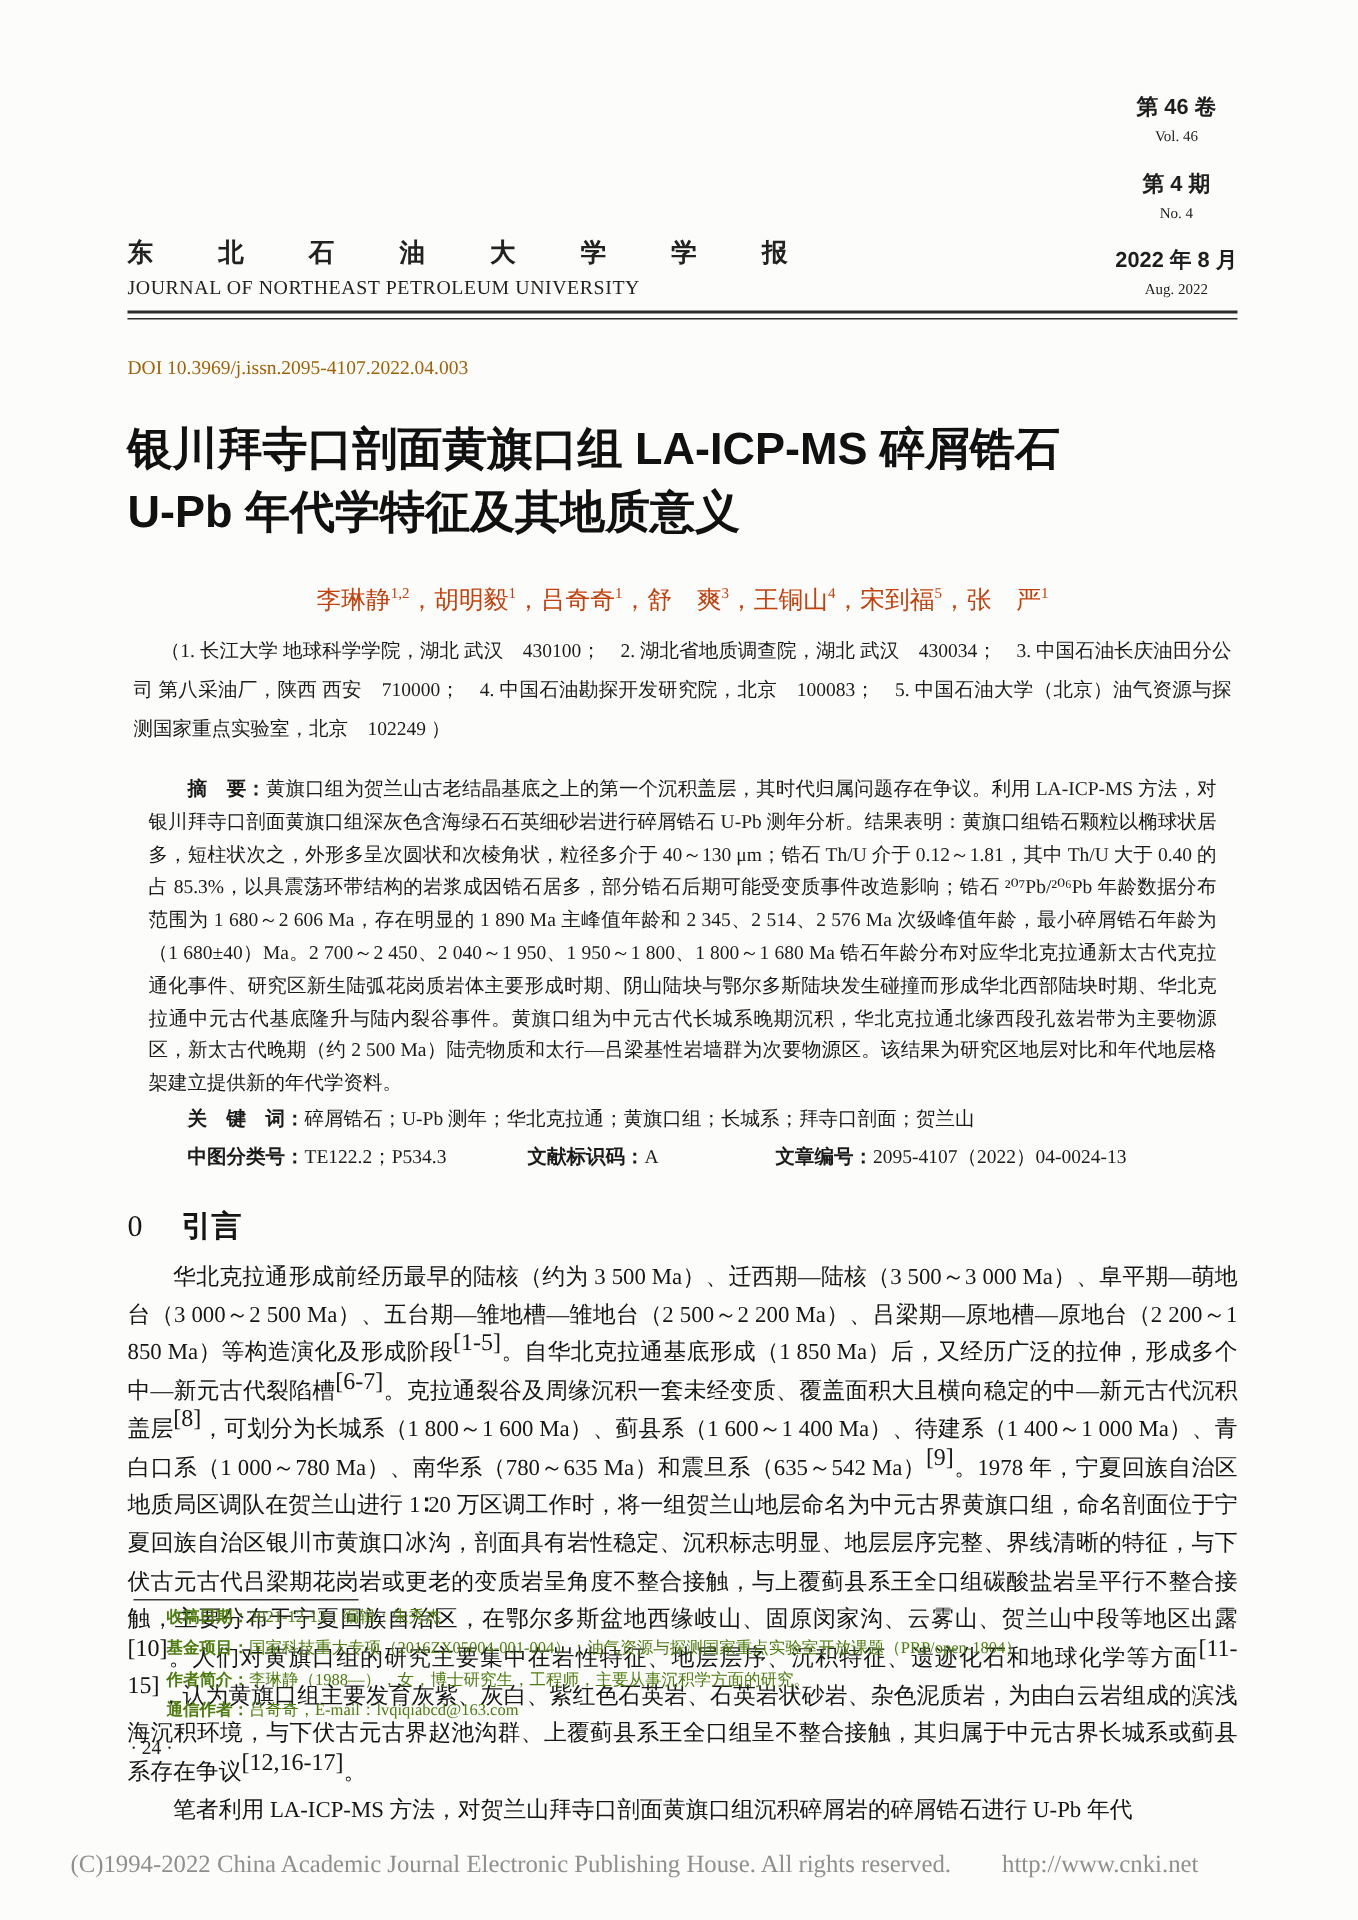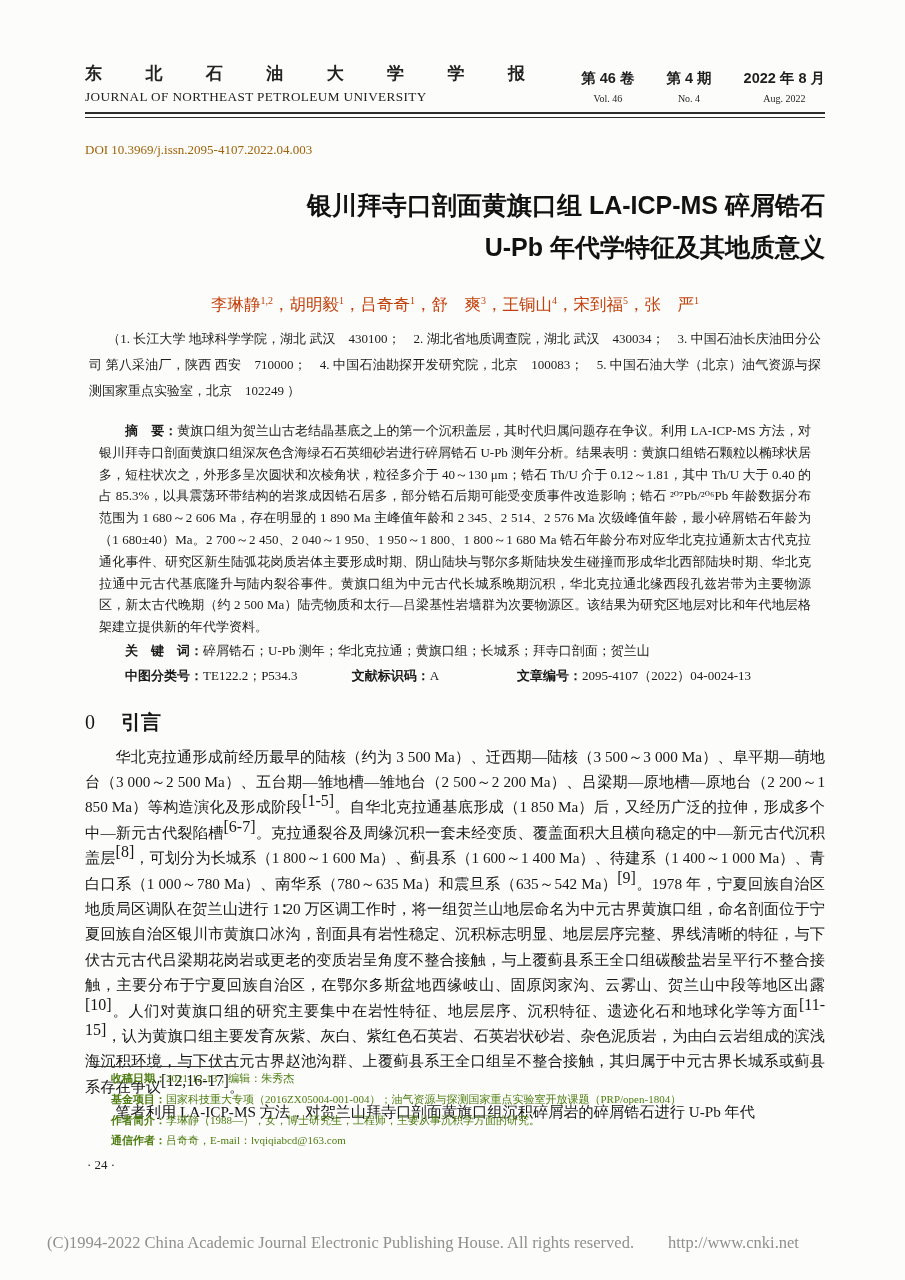--- a/index.html
+++ b/index.html
@@ -10,29 +10,29 @@
     -webkit-font-smoothing:antialiased;
   }
   .page{position:absolute;left:85px;top:62px;width:740px;}
 
   
   .jheader{display:flex;justify-content:space-between;align-items:flex-end;}
   .jh-left{width:440px;}
   .jh-cn{display:flex;justify-content:space-between;font-size:17px;font-weight:bold;
          font-family:"Liberation Sans","DejaVu Sans",sans-serif;color:#222;}
   .jh-en{font-size:13.2px;letter-spacing:.4px;margin-top:4px;color:#222;white-space:nowrap;}
-  .jh-right{display:flex;gap:32px;text-align:center;padding-bottom:1px;}
+  .jh-right{display:flex;gap:16px;text-align:center;padding-bottom:1px;flex-direction:column;}
   .jh-col .cn{font-size:14.5px;font-weight:bold;font-family:"Liberation Sans","DejaVu Sans",sans-serif;white-space:nowrap;}
   .jh-col .en{font-size:10px;margin-top:5px;white-space:nowrap;}
   .double-rule{margin-top:7px;border-top:2.2px solid #2c2c2c;border-bottom:1.1px solid #2c2c2c;height:3px;}
 
   .doi{margin-top:24px;font-size:13px;color:#a16207;}
 
   
-  .title{margin-top:26px;text-align:right;font-size:25px;line-height:42px;font-weight:bold;
+  .title{margin-top:26px;text-align:left;font-size:30px;line-height:42px;font-weight:bold;
          font-family:"Liberation Sans","DejaVu Sans",sans-serif;color:#111;}
   .authors{margin-top:26px;text-align:center;font-size:16.5px;color:#c2410c;}
   .authors sup{font-size:10px;vertical-align:super;line-height:0;}
   .affil{margin:10px 4px 0 4px;font-size:13px;line-height:26px;text-align:justify;
          text-indent:1.4em;color:#1c1c1c;}
 
   
   .abs-block{margin:16px 14px 0 14px;font-size:13px;line-height:21.8px;text-align:justify;color:#1b1b1b;}
   .abs-block .lead{text-indent:2em;}
   .blabel{font-weight:bold;font-family:"Liberation Sans","DejaVu Sans",sans-serif;}

